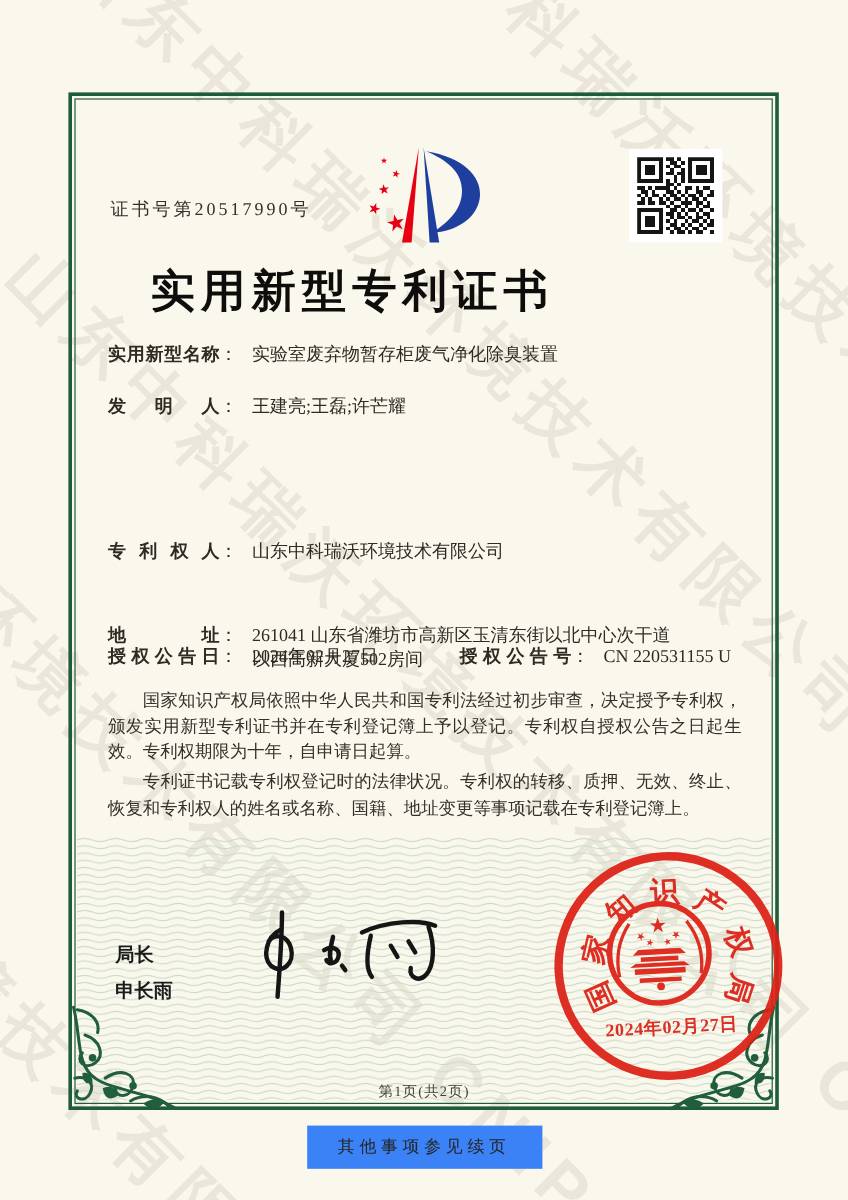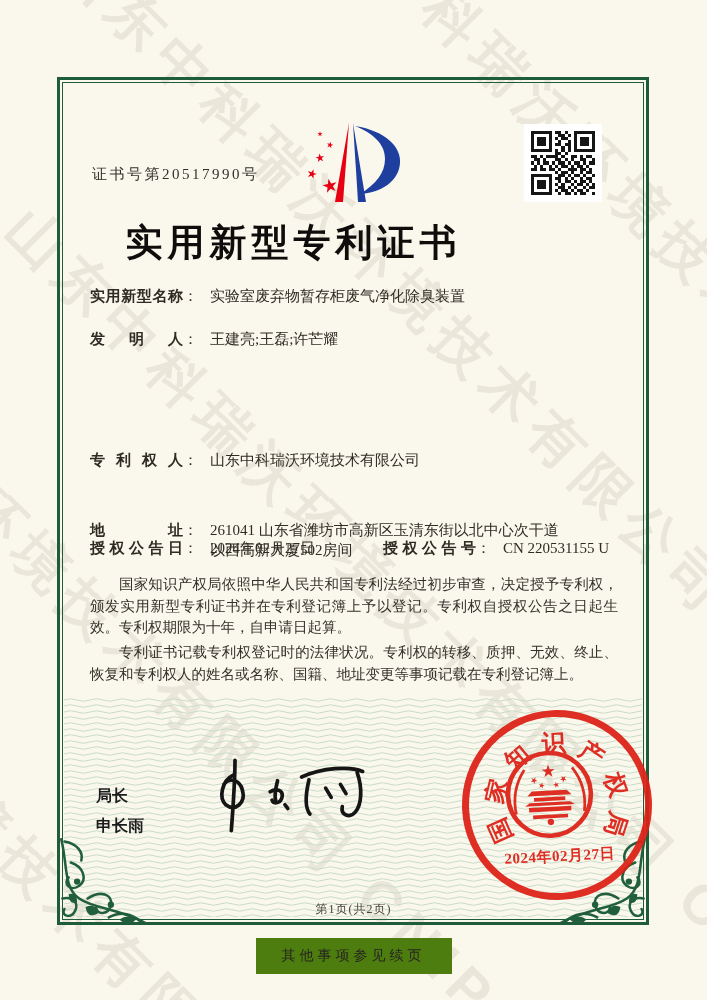--- a/index.html
+++ b/index.html
@@ -60,21 +60,21 @@
   .sc4{transform:translate(-50%,-50%) rotate(37deg) translate(0,-62px);}
   .sc5{transform:translate(-50%,-50%) rotate(74deg) translate(0,-62px);}
   .sc6{transform:translate(-50%,-50%) rotate(111deg) translate(0,-62px);}
   .emblem{position:absolute;left:35px;top:31px;width:92px;height:92px;}
   .seal-date{position:absolute;left:0;right:0;top:130px;text-align:center;font-size:15px;
              font-weight:700;color:#dd2016;letter-spacing:0.5px;}
   
   .page-info{position:absolute;left:0;top:901px;width:707px;text-align:center;
              font-size:12px;color:#44413a;letter-spacing:1px;z-index:3;}
   .note-box{position:absolute;left:50%;top:938px;transform:translateX(-50%);
-            background:#4d7c0f;padding:9px 26px;font-size:14px;letter-spacing:4px;
+            background:#3b82f6;padding:9px 26px;font-size:14px;letter-spacing:4px;
             color:#262420;z-index:3;white-space:nowrap;}
   .defs-hidden{position:absolute;width:0;height:0;overflow:hidden;}
 </style>
 </head>
 <body>
 
 <div class="page">
 
   <svg class="defs-hidden" aria-hidden="true">
       <defs>

